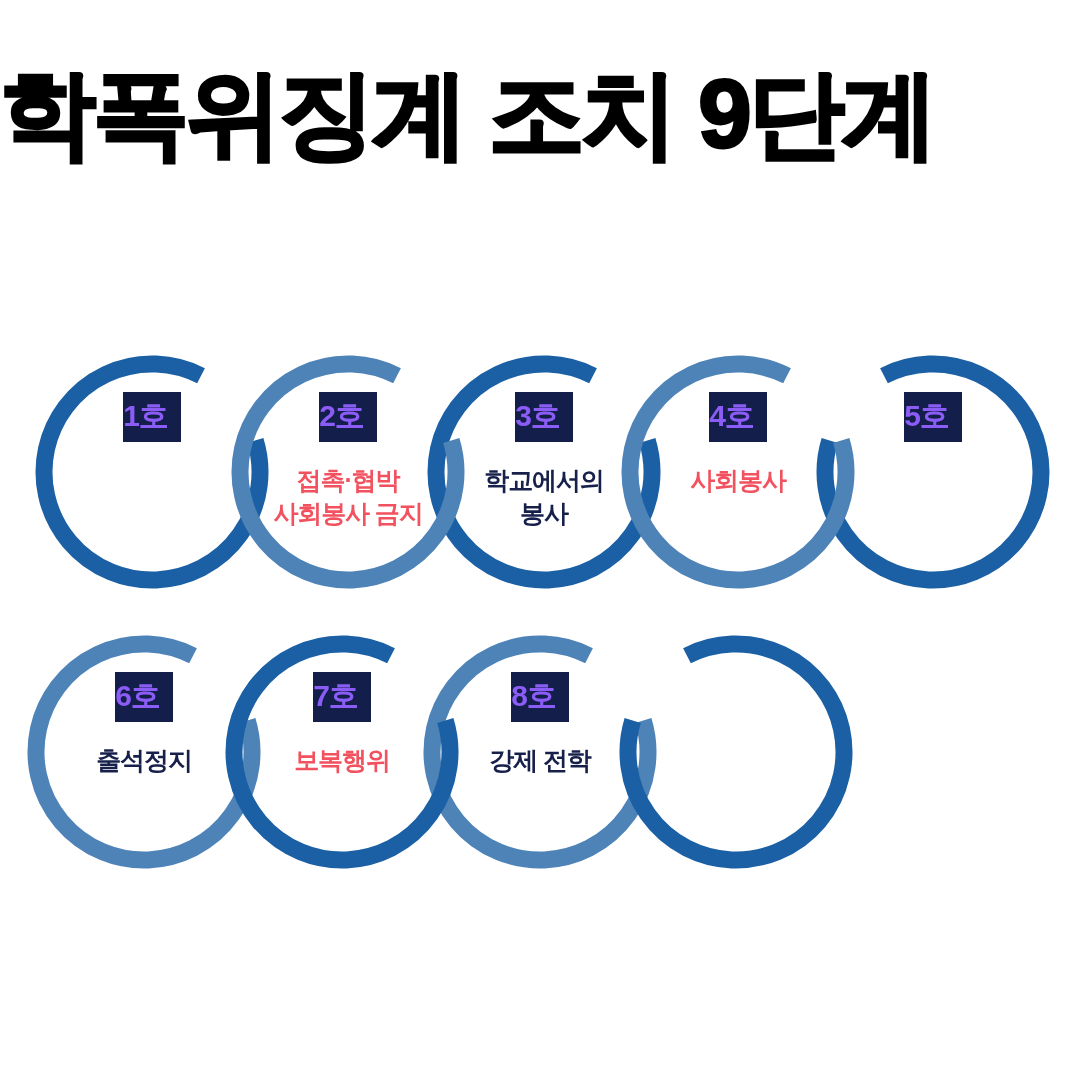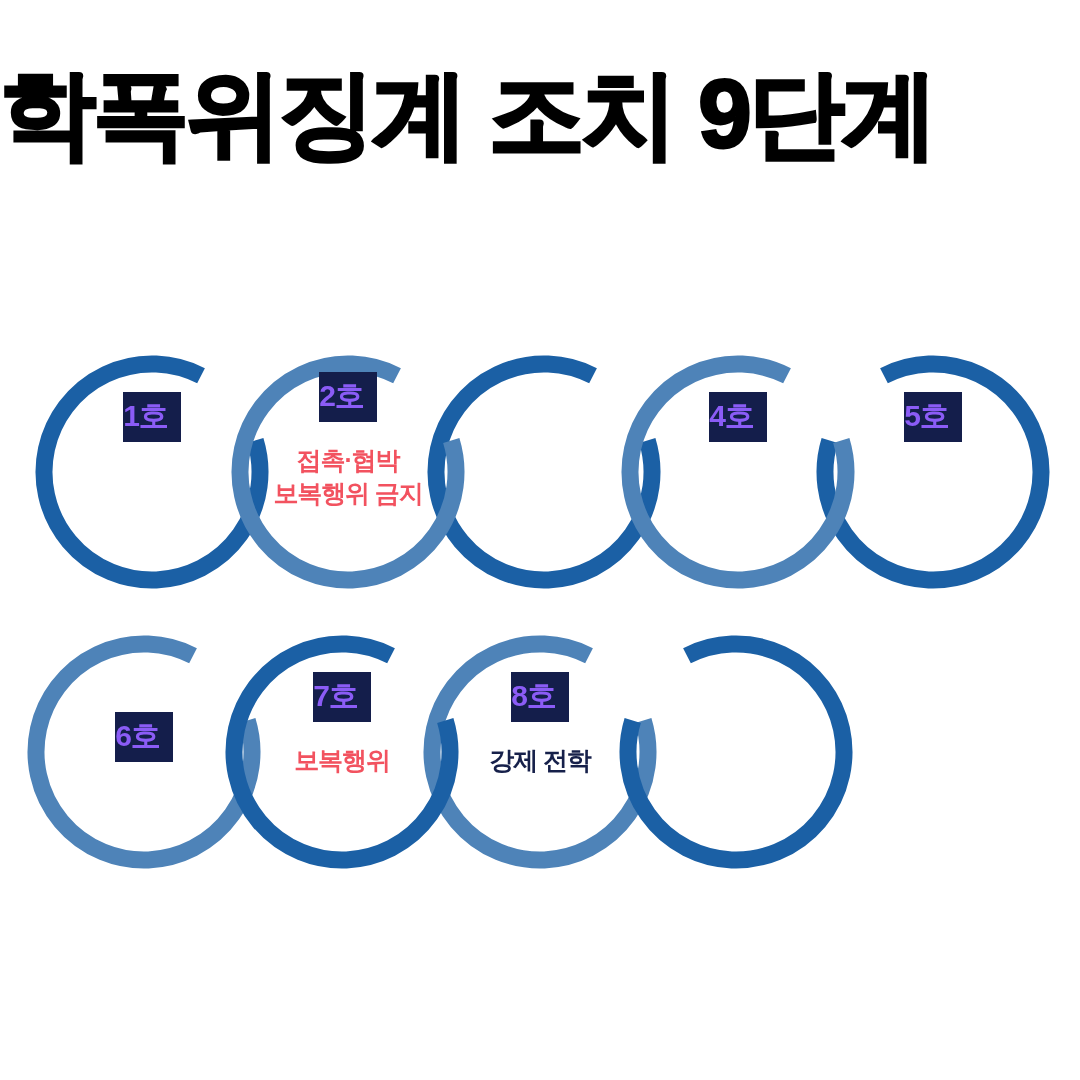--- a/index.html
+++ b/index.html
@@ -112,22 +112,24 @@
     <g id="rings-front">
         <path d="M 451.28 440.42 A 108 108 0 1 1 397.03 375.77" fill="none" stroke="#4E83B8" stroke-width="17" stroke-linecap="butt"></path>
         <path d="M 841.28 440.42 A 108 108 0 1 1 787.03 375.77" fill="none" stroke="#4E83B8" stroke-width="17" stroke-linecap="butt"></path>
         <path d="M 445.28 720.42 A 108 108 0 1 1 391.03 655.77" fill="none" stroke="#1B60A5" stroke-width="17" stroke-linecap="butt"></path>
         <path d="M 686.97 655.77 A 108 108 0 1 1 632.72 720.42" fill="none" stroke="#1B60A5" stroke-width="17" stroke-linecap="butt"></path>
       </g>
   </svg>
 
   <div id="nodes-layer">
       <div class="node" style="left: 152px; top: 392px;"><span class="badge">1호</span></div>
-      <div class="node" style="left: 348px; top: 372px;"><span class="badge">2호</span><div class="node-label label-red">접촉·협박
-보복행위 금지</div></div>
-      <div class="node" style="left: 738px; top: 392px;"><span class="badge">4호</span></div>
+      <div class="node" style="left: 348px; top: 392px;"><span class="badge">2호</span><div class="node-label label-red">접촉·협박
+사회봉사 금지</div></div>
+      <div class="node" style="left: 544px; top: 392px;"><span class="badge">3호</span><div class="node-label label-navy">학교에서의
+봉사</div></div>
+      <div class="node" style="left: 738px; top: 392px;"><span class="badge">4호</span><div class="node-label label-red">사회봉사</div></div>
       <div class="node" style="left: 933px; top: 392px;"><span class="badge">5호</span></div>
-      <div class="node" style="left: 144px; top: 672px; margin-top: 40px;"><span class="badge">6호</span></div>
+      <div class="node" style="left: 144px; top: 672px;"><span class="badge">6호</span><div class="node-label label-navy">출석정지</div></div>
       <div class="node" style="left: 342px; top: 672px;"><span class="badge">7호</span><div class="node-label label-red">보복행위</div></div>
       <div class="node" style="left: 540px; top: 672px;"><span class="badge">8호</span><div class="node-label label-navy">강제 전학</div></div>
     </div>
 
 </div>
 
 </body></html>

